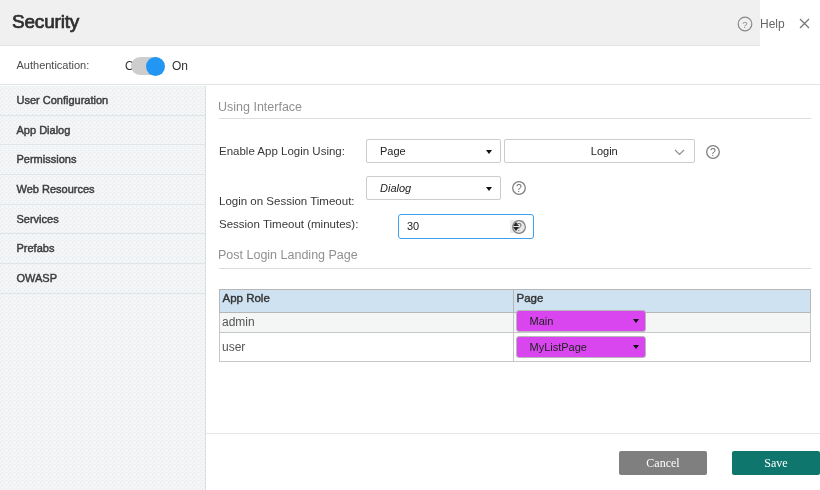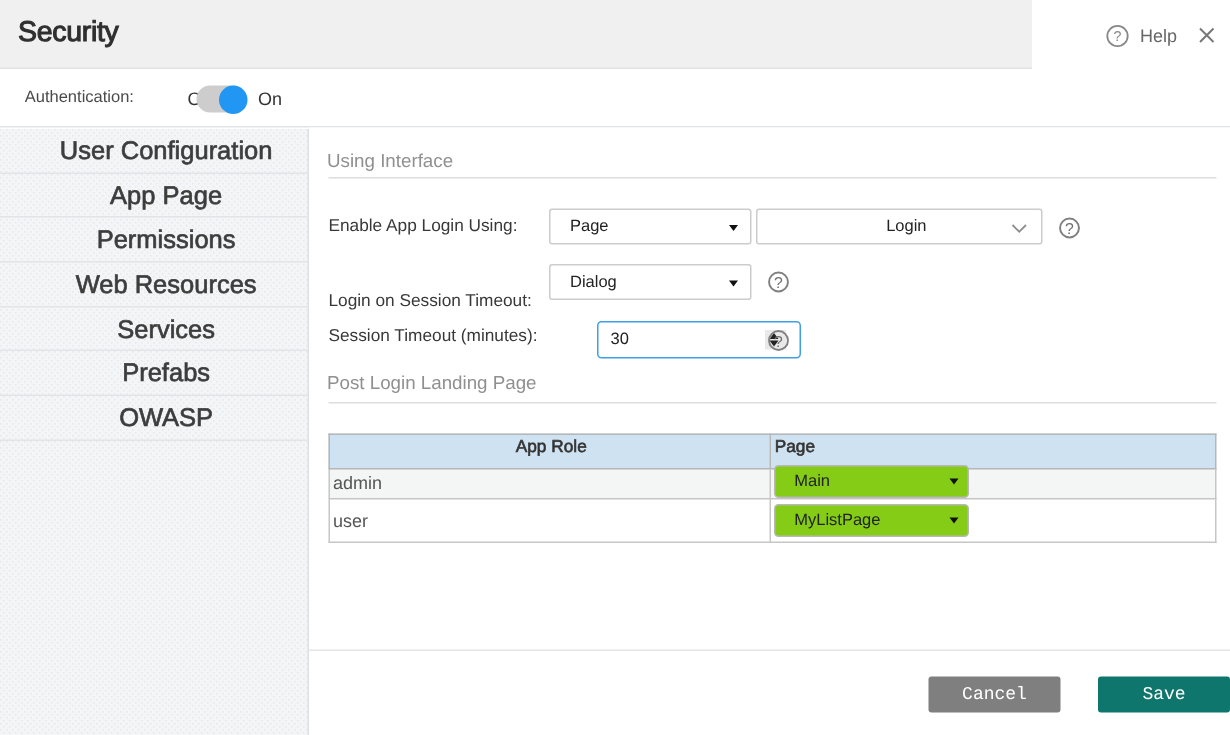--- a/index.html
+++ b/index.html
@@ -1,39 +1,39 @@
 <!DOCTYPE html>
 <html><head>
 <meta charset="utf-8">
 <style>
 * { margin:0; padding:0; box-sizing:border-box; }
 html,body { width:820px; height:490px; overflow:hidden; background:#fff;
   font-family:"Liberation Sans", sans-serif; }
-.header { position:absolute; left:0; top:0; width:688px; height:46px;
+.header { position:absolute; left:0; top:0; width:760px; height:46px;
   background:#f0f0f0; border-bottom:1px solid #e2e2e2; }
 .header h1 { position:absolute; left:12px; top:11px; font-size:19px;
   font-weight:normal; -webkit-text-stroke:0.7px #2f2f2f; color:#2f2f2f; letter-spacing:-0.2px; }
 .hicon { position:absolute; top:16px; }
 .help-circ { left:737px; }
 .help-txt { position:absolute; left:760px; top:17px; font-size:12px; color:#666; }
 .close-x { left:799px; top:18px; }
 .authrow { position:absolute; left:0; top:46px; width:820px; height:38.5px; background:#fff; border-bottom:1px solid #dfe4e5; }
 .off { position:absolute; left:125px; top:58.5px; font-size:12px; color:#333; }
 .on  { position:absolute; left:172px; top:58.5px; font-size:12px; color:#333; }
 .toggle { position:absolute; left:131px; top:57px; width:33px; height:18px;
   border-radius:9px; background:#cdcdcd; }
 .knob { position:absolute; right:-1px; top:-0.5px; width:19px; height:19px;
   border-radius:50%; background:#2196f3; }
 .sidebar { position:absolute; left:0; top:86px; width:206px; height:404px;
   background:#f3f5f6; border-right:1px solid #dde0e2; }
 .dots { position:absolute; left:0; top:0; }
 .sidebar .item { position:relative; }
 .sidebar .item { height:29.67px; line-height:29px; padding-left:16.5px;
-  font-size:17px; font-weight:normal; -webkit-text-stroke:0.45px #3d3d3d; color:#3d3d3d;
-  border-bottom:1px solid #e2e5e7;text-align:center; }
+  font-size:11px; font-weight:normal; -webkit-text-stroke:0.45px #3d3d3d; color:#3d3d3d;
+  border-bottom:1px solid #e2e5e7; }
 .sidebar .item.sel { background:#fff; color:#1787dc; -webkit-text-stroke-color:#1787dc;
   border-left:3px solid #1787dc; padding-left:13.5px; }
 .content { position:absolute; left:206px; top:85px; width:614px; height:405px; background:#fff; }
 .sechead { position:absolute; left:12px; font-size:12.5px; color:#909090; }
 .rule { position:absolute; left:13px; width:592px; height:1px; background:#ddd; }
 .flabel { position:absolute; left:13px; font-size:11.5px; color:#383838; }
 .selbox { position:absolute; height:24px; border:1px solid #ccc; border-radius:2px;
   background:#fff; font-size:11px; color:#222; line-height:22px; padding-left:13px; }
 .selbox .tri { position:absolute; right:8px; top:9.5px; width:0; height:0;
   border-left:3.5px solid transparent; border-right:3.5px solid transparent;
@@ -54,28 +54,28 @@
 table.grid { position:absolute; left:12.5px; top:203.5px; width:592px;
   border-collapse:collapse; font-size:12px; }
 table.grid th { background:#cfe2f1; border:1px solid #b6b6b6; text-align:left;
   font-size:11.5px; color:#333; height:23px; padding:2px 0 0 3px; font-weight:normal; -webkit-text-stroke:0.4px #333; vertical-align:top; }
 table.grid td { border:1px solid #c6c6c6; padding:0 0 0 2.5px; color:#555; }
 tr.r1 td { background:#f4f5f5; height:19px; }
 tr.r1 .tdsel { margin-top:-2.9px; }
 tr.r2 .tdsel { margin-top:1px; }
 tr.r2 td { background:#fff; height:29.5px; }
 .tdsel { position:relative; margin-left:-2px; width:130px; height:22px; border:1px solid #b8b8b8;
-  border-radius:3px; background:#84cc16; font-size:11px; color:#222;
+  border-radius:3px; background:#d946ef; font-size:11px; color:#222;
   line-height:20px; padding-left:12.5px; margin:0; }
 .tdsel .tri { position:absolute; right:6px; top:8px; width:0; height:0;
   border-left:3.5px solid transparent; border-right:3.5px solid transparent;
   border-top:4.5px solid #111; }
 .footer-line { position:absolute; left:0px; top:347.5px; width:614px; height:1.2px; background:#e6e6ea; }
 .btn { position:absolute; top:366px; height:24px; border:none; border-radius:2px;
-  color:#fff; font-size:12px; font-family:Liberation Mono, monospace; }
+  color:#fff; font-size:12px; font-family:Liberation Serif, serif; }
 .btn.cancel { left:413px; width:88px; background:#7f7f7f; }
 .btn.save { left:526px; width:88px; background:#0f766e; }
 </style>
 </head>
 <body>
 <div class="header">
   <h1>Security</h1>
   <svg class="hicon help-circ" width="16" height="16" viewBox="0 0 16 16">
     <circle cx="8" cy="8" r="6.8" fill="none" stroke="#888" stroke-width="1.2"></circle>
     <text x="8" y="11.5" font-size="9.5" fill="#888" text-anchor="middle" font-family="Liberation Sans">?</text>
@@ -97,21 +97,21 @@
   <svg class="dots" width="206" height="404">
     <defs>
         <pattern id="dp" width="4" height="4" patternUnits="userSpaceOnUse">
       <rect x="0" y="0" width="1" height="1" fill="#e3e8ed"></rect>
       <rect x="2" y="2" width="1" height="1" fill="#e3e8ed"></rect>
     </pattern>
       </defs>
     <rect width="206" height="404" fill="url(#dp)"></rect>
   </svg>
   <div class="item">User Configuration</div>
-  <div class="item">App Page</div>
+  <div class="item">App Dialog</div>
   <div class="item">Permissions</div>
   <div class="item">Web Resources</div>
   <div class="item">Services</div>
   <div class="item">Prefabs</div>
   <div class="item">OWASP</div>
 </div>
 
 <div class="content">
   <div class="sechead" style="top:14.5px;">Using Interface</div>
   <div class="rule" style="top:32.5px;"></div>
@@ -122,40 +122,40 @@
     <svg class="chev" width="11" height="7" viewBox="0 0 11 7">
         <path d="M1 1 L5.5 5.5 L10 1" fill="none" stroke="#8f8f8f" stroke-width="1.2"></path>
       </svg>
   </div>
   <svg class="qicon" style="left:499px; top:59px;" width="16" height="16" viewBox="0 0 16 16">
     <circle cx="8" cy="8" r="6.3" fill="none" stroke="#808080" stroke-width="1.3"></circle>
     <text x="8" y="12" font-size="10.5" fill="#6e6e6e" text-anchor="middle" font-family="Liberation Sans">?</text>
   </svg>
 
   <div class="flabel" style="top:110px;">Login on Session Timeout:</div>
-  <div class="selbox" style="left:160px; top:91px; width:135px;">Dialog<span class="tri"></span></div>
+  <div class="selbox" style="left:160px; top:91px; width:135px;font-style:italic;">Dialog<span class="tri"></span></div>
   <svg class="qicon" style="left:305px; top:95px;" width="16" height="16" viewBox="0 0 16 16">
     <circle cx="8" cy="8" r="6.3" fill="none" stroke="#808080" stroke-width="1.3"></circle>
     <text x="8" y="12" font-size="10.5" fill="#6e6e6e" text-anchor="middle" font-family="Liberation Sans">?</text>
   </svg>
 
   <div class="flabel" style="top:133px;">Session Timeout (minutes):</div>
   <div class="numbox">30<span class="spin"></span></div>
   <svg class="qicon" style="left:305px; top:134px;" width="16" height="16" viewBox="0 0 16 16">
     <circle cx="8" cy="8" r="6.3" fill="none" stroke="#808080" stroke-width="1.3"></circle>
     <text x="8" y="12" font-size="10.5" fill="#6e6e6e" text-anchor="middle" font-family="Liberation Sans">?</text>
   </svg>
 
   <div class="sechead" style="top:163px;">Post Login Landing Page</div>
   <div class="rule" style="top:183px;"></div>
 
   <table class="grid">
     <tbody>
         <tr>
-          <th style="width:294px;text-align:center;">App Role</th>
+          <th style="width:294px;">App Role</th>
           <th>Page</th>
         </tr>
     <tr class="r1">
           <td>admin</td>
           <td>
             <div class="tdsel">Main<span class="tri"></span></div>
           </td>
         </tr>
     <tr class="r2">
           <td>user</td>

